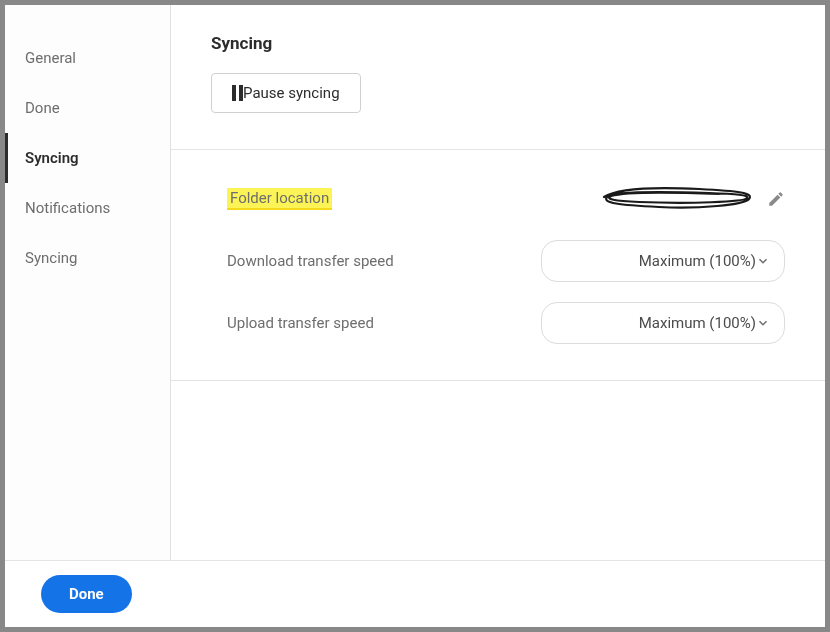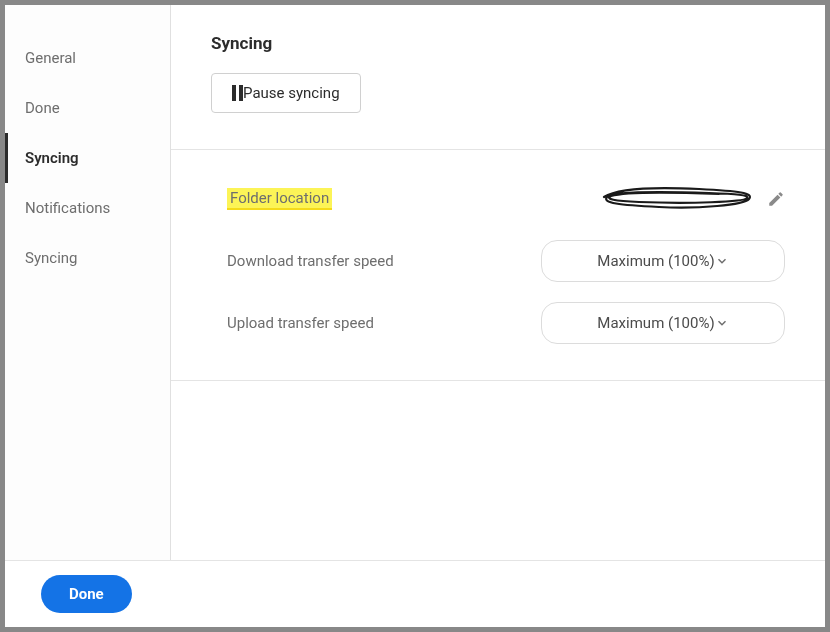--- a/index.html
+++ b/index.html
@@ -122,21 +122,21 @@
       color: #8a8a8a;
       cursor: pointer;
     }
     .select {
       width: 244px;
       height: 42px;
       border: 1px solid #dcdcdc;
       border-radius: 16px;
       display: flex;
       align-items: center;
-      justify-content: center;
+      justify-content: flex-end;
       padding: 0 14px;
       cursor: pointer;
       color: #4b4b4b;
       font-size: 15px;
     }
     .chevron {
       width: 14px;
       height: 14px;
       color: #6e6e6e;
     }

